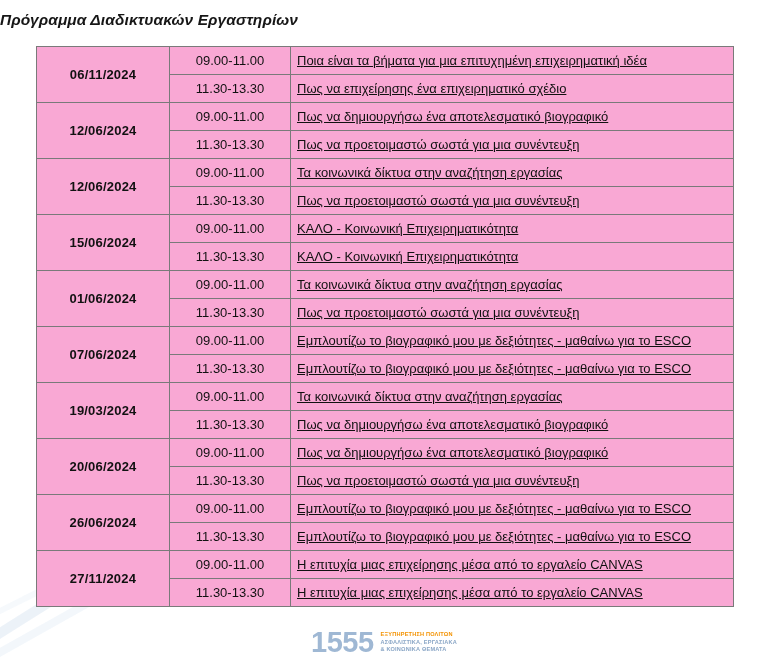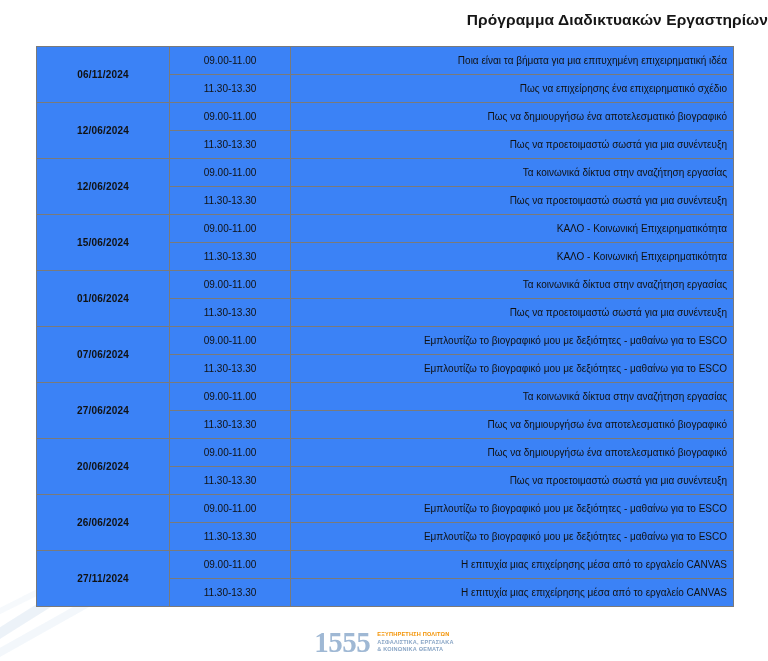--- a/index.html
+++ b/index.html
@@ -19,76 +19,78 @@
   .bg-swoosh {
     position: absolute;
     left: -40px;
     bottom: -30px;
     width: 320px;
     height: 220px;
     pointer-events: none;
     opacity: 0.5;
   }
   .page-title {
-    text-align: right;
+    text-align: left;
     font-size: 15.5px;
     font-weight: bold;
     color: #161616;
     margin: 11px 0 0 0;
     letter-spacing: 0.1px;
+    font-style: italic;
   }
   .table-wrap {
     position: absolute;
     left: 36px;
     top: 46px;
     width: 698px;
   }
   table.schedule {
     border-collapse: collapse;
     width: 698px;
     table-layout: fixed;
   }
   table.schedule td {
     border: 1px solid #7a7a7a;
-    font-size: 10px;
+    font-size: 13px;
     color: #111111;
     padding: 0 6px;
     height: 27px;
     vertical-align: middle;
-    background: #3b82f6;
+    background: #f9a8d4;
   }
   td.date-cell {
     width: 120px;
     text-align: center;
     font-weight: bold;
     font-size: 13px;
     letter-spacing: 0.2px;
   }
   td.time-cell {
     width: 108px;
     text-align: center;
     font-size: 12.6px;
   }
   td.topic-cell {
-    text-align: right;
+    text-align: left;
     padding-left: 9px;
     font-size: 12.8px;
+    text-decoration: underline;
   }
   .footer-logo {
     position: absolute;
     left: 0;
     right: 0;
     bottom: 4px;
     display: flex;
     justify-content: center;
     align-items: flex-end;
     gap: 7px;
   }
   .logo-number {
-    font-family: Liberation Serif, serif;
+    font-family: Liberation Sans, sans-serif;
     font-size: 29px;
     font-weight: bold;
     color: #9fb8d4;
     line-height: 0.95;
     letter-spacing: -0.5px;
   }
   .logo-text {
     display: flex;
     flex-direction: column;
     justify-content: flex-end;
@@ -173,21 +175,21 @@
         <td class="date-cell" rowspan="2">07/06/2024</td>
         <td class="time-cell">09.00-11.00</td>
         <td class="topic-cell">Εμπλουτίζω το βιογραφικό μου με δεξιότητες - μαθαίνω για το ESCO</td>
       </tr>
       <tr>
         <td class="time-cell">11.30-13.30</td>
         <td class="topic-cell">Εμπλουτίζω το βιογραφικό μου με δεξιότητες - μαθαίνω για το ESCO</td>
       </tr>
 
       <tr>
-        <td class="date-cell" rowspan="2">27/06/2024</td>
+        <td class="date-cell" rowspan="2">19/03/2024</td>
         <td class="time-cell">09.00-11.00</td>
         <td class="topic-cell">Τα κοινωνικά δίκτυα στην αναζήτηση εργασίας</td>
       </tr>
       <tr>
         <td class="time-cell">11.30-13.30</td>
         <td class="topic-cell">Πως να δημιουργήσω ένα αποτελεσματικό βιογραφικό</td>
       </tr>
 
       <tr>
         <td class="date-cell" rowspan="2">20/06/2024</td>

